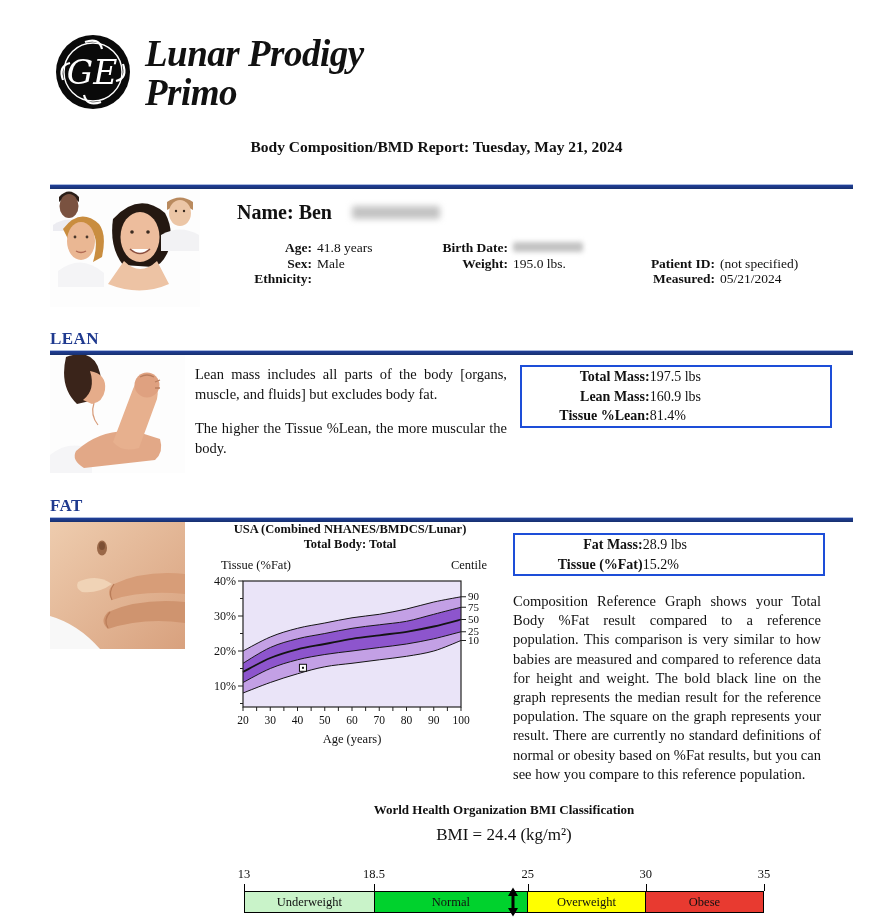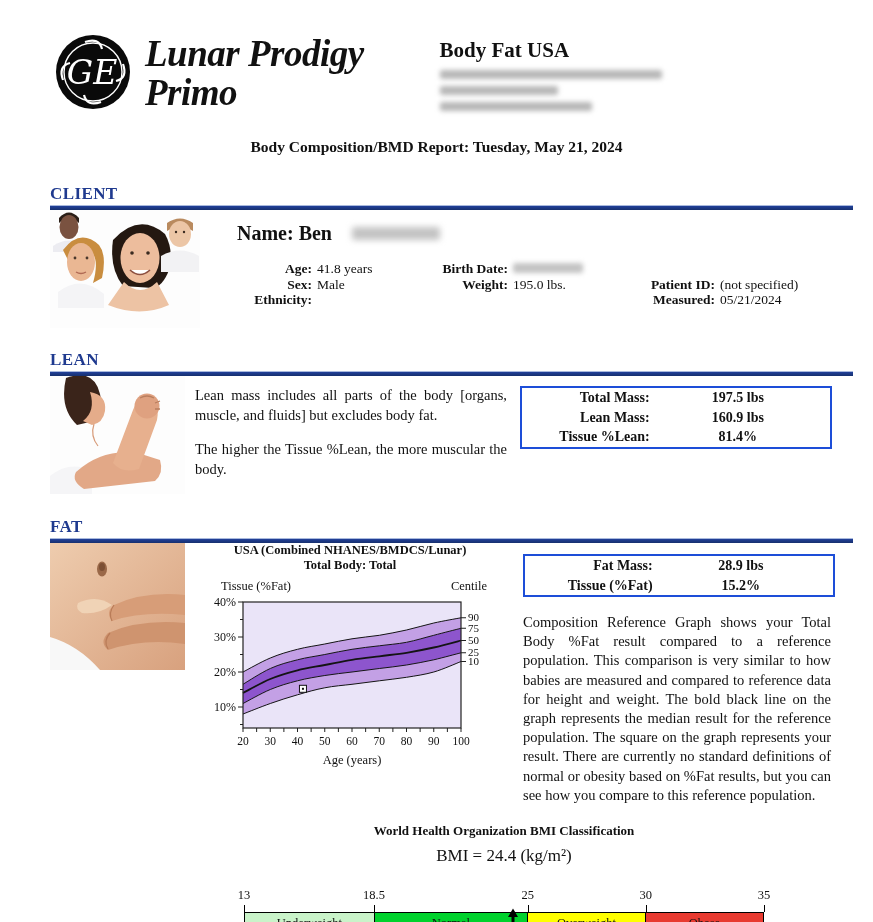--- a/index.html
+++ b/index.html
@@ -35,28 +35,28 @@
   .fvalue{margin-left:5px;white-space:nowrap;}
   .bd-blur{display:inline-block;width:70px;height:10px;background:#c3c3c3;border-radius:2px;filter:blur(2.5px);}
 
   
   .side-photo{flex:0 0 auto;}
   .para{ text-align:justify;font-size:14.5px;line-height:19.5px;}
   .lean-para{margin-left:10px;margin-top:10px;width:312px;}
   .box-table{border:2px solid #1d4ed8;width:308px;font-size:14px;}
   .bt-row{display:flex;line-height:17.5px;padding:1px 0;}
   .bt-label{width:42%;text-align:right;font-weight:bold;}
-  .bt-value{width:58%;text-align:center;padding-right:4px;font-weight:bold;}
+  .bt-value{width:58%;text-align:left;padding-right:4px;}
   .lean-table{margin-left:13px;margin-top:10px;}
 
   
   .chart-block{margin-left:24px;width:282px;}
   .chart-title{font-weight:bold;font-size:12.5px;text-align:center;line-height:15px;width:262px;margin:0 auto;}
   .chart-axis-row{display:flex;justify-content:space-between;font-size:12.5px;margin-top:6px;padding:0 4px 0 12px;}
-  .fat-right{margin-left:32px;width:308px;}
+  .fat-right{margin-left:22px;width:308px;}
   .fat-table{margin-top:11px;}
   .fat-desc{margin-top:16px;line-height:19.2px;}
 
   
   .bmi-center{width:620px;margin-left:194px;text-align:center;}
   .bmi-title{font-size:13px;font-weight:bold;margin-top:18px;}
   .bmi-value{font-size:17px;margin-top:7px;}
   .bmi-scale{position:relative;width:520px;margin:46px 0 0 244px;height:22px;display:flex;}
   .bmi-seg{position:relative;border:1px solid #000;display:flex;align-items:center;justify-content:center;font-size:12.5px;}
   .bmi-seg + .bmi-seg{margin-left:-1px;}
@@ -80,32 +80,25 @@
         <path d="M68 30 Q73 44 61 47" fill="none" stroke="#fff" stroke-width="2.2"></path>
         <path d="M46 68 Q32 73 29 61" fill="none" stroke="#fff" stroke-width="2.2"></path>
         <path d="M8 46 Q3 32 15 29" fill="none" stroke="#fff" stroke-width="2.2"></path>
         <text x="37" y="50" text-anchor="middle" font-size="33" font-style="italic" font-family="'DejaVu Serif',serif" fill="#fff">GE</text>
       </svg>
     </div>
     <div class="brand">
       <div>Lunar Prodigy</div>
       <div>Primo</div>
     </div>
-    <div class="clinic">
-      <div class="clinic-name">Body Fat USA</div>
-      <div class="blurline bl1"></div>
-      <div class="blurline bl2"></div>
-      <div class="blurline bl3"></div>
-    </div>
   </div>
 
   <div class="report-title">Body Composition/BMD Report: Tuesday, May 21, 2024</div>
 
   <div class="section" style="margin-top:28px;">
-    <div class="sec-head">CLIENT</div>
     <div class="sec-rule"></div>
     <div class="row">
       <svg class="client-photo" viewBox="0 0 150 118">
         <rect width="150" height="118" fill="#fdfdfd"></rect>
         <path d="M9 8 Q19 -3 29 8 L29 13 Q19 4 9 13 Z" fill="#2b1f18"></path>
         <ellipse cx="19" cy="17" rx="9.5" ry="12" fill="#7a5240"></ellipse>
         <path d="M3 36 Q19 25 35 36 L35 42 L3 42 Z" fill="#ececf1"></path>
         <path d="M13 40 Q30 18 49 35 Q57 45 52 68 L43 73 Q50 48 40 41 Q23 37 20 54 Z" fill="#c98d3f"></path>
         <ellipse cx="31" cy="52" rx="14" ry="19" fill="#eab793"></ellipse>
         <circle cx="25" cy="48" r="1.4" fill="#4a382c"></circle>

